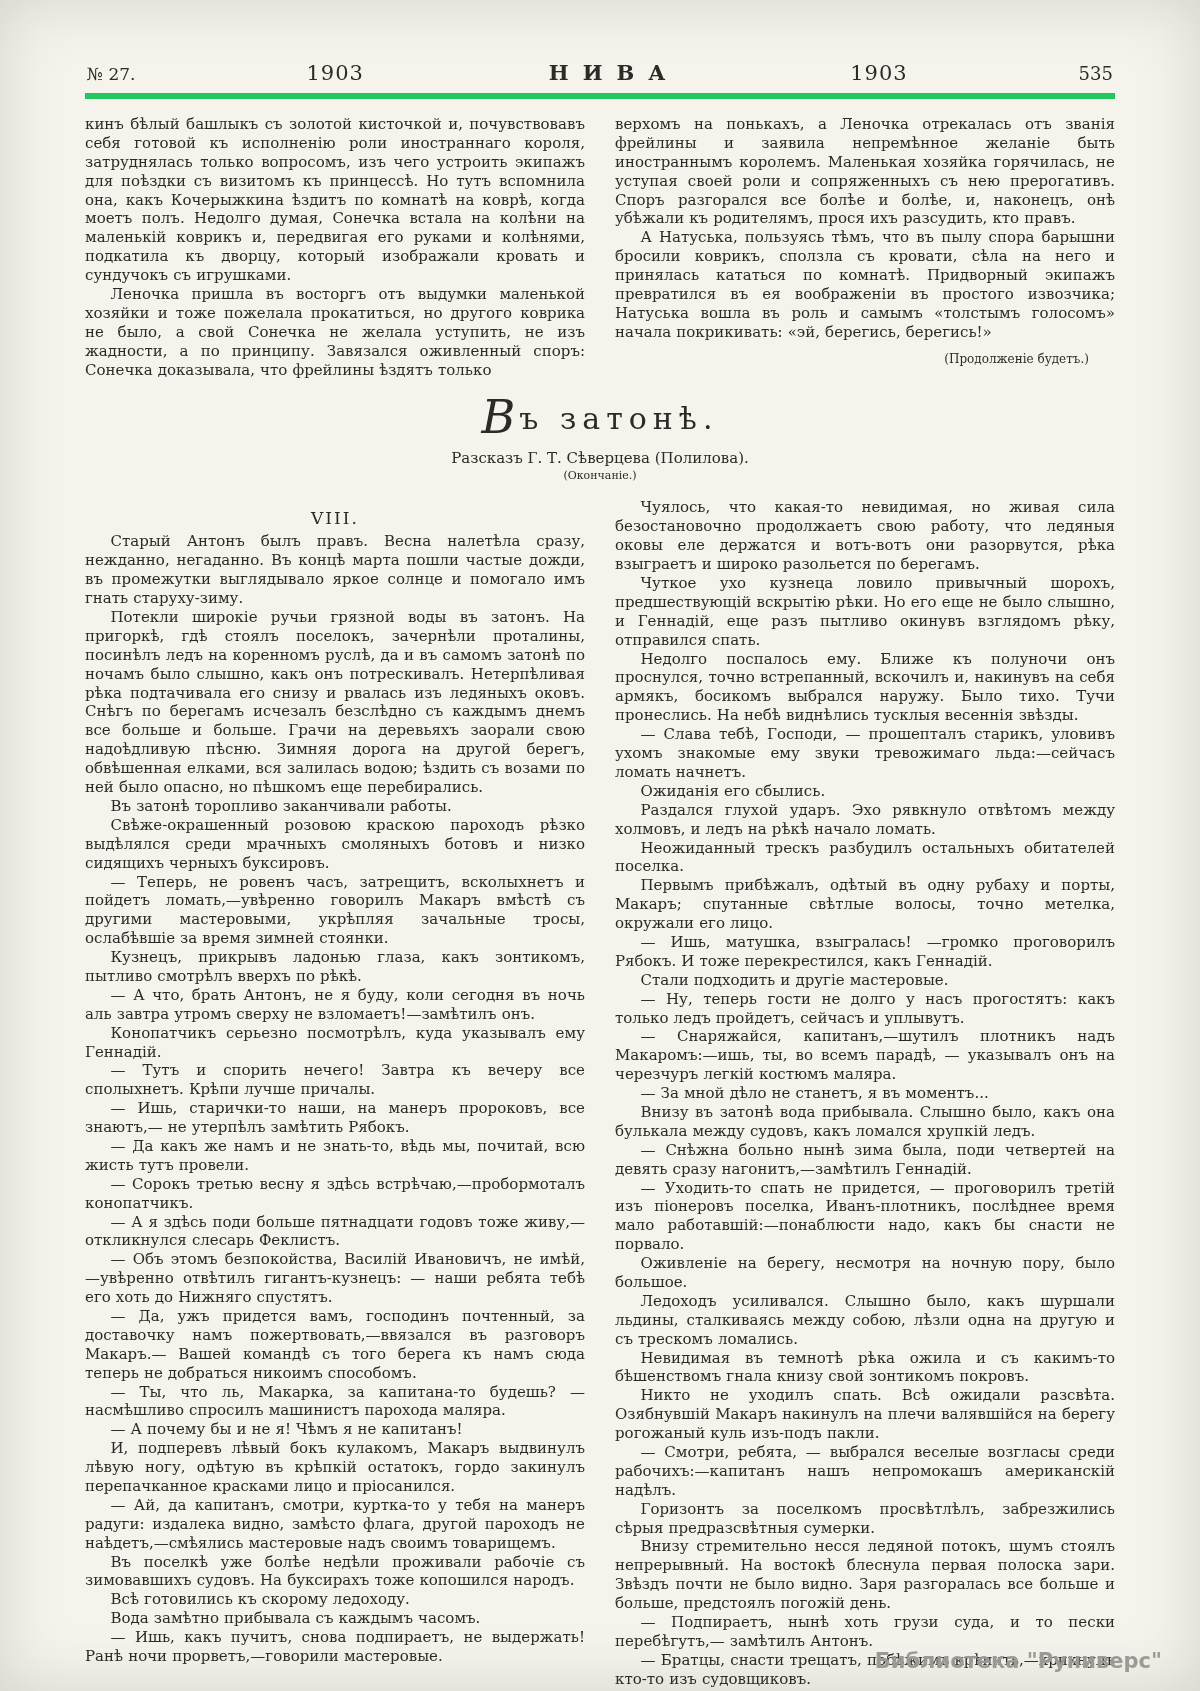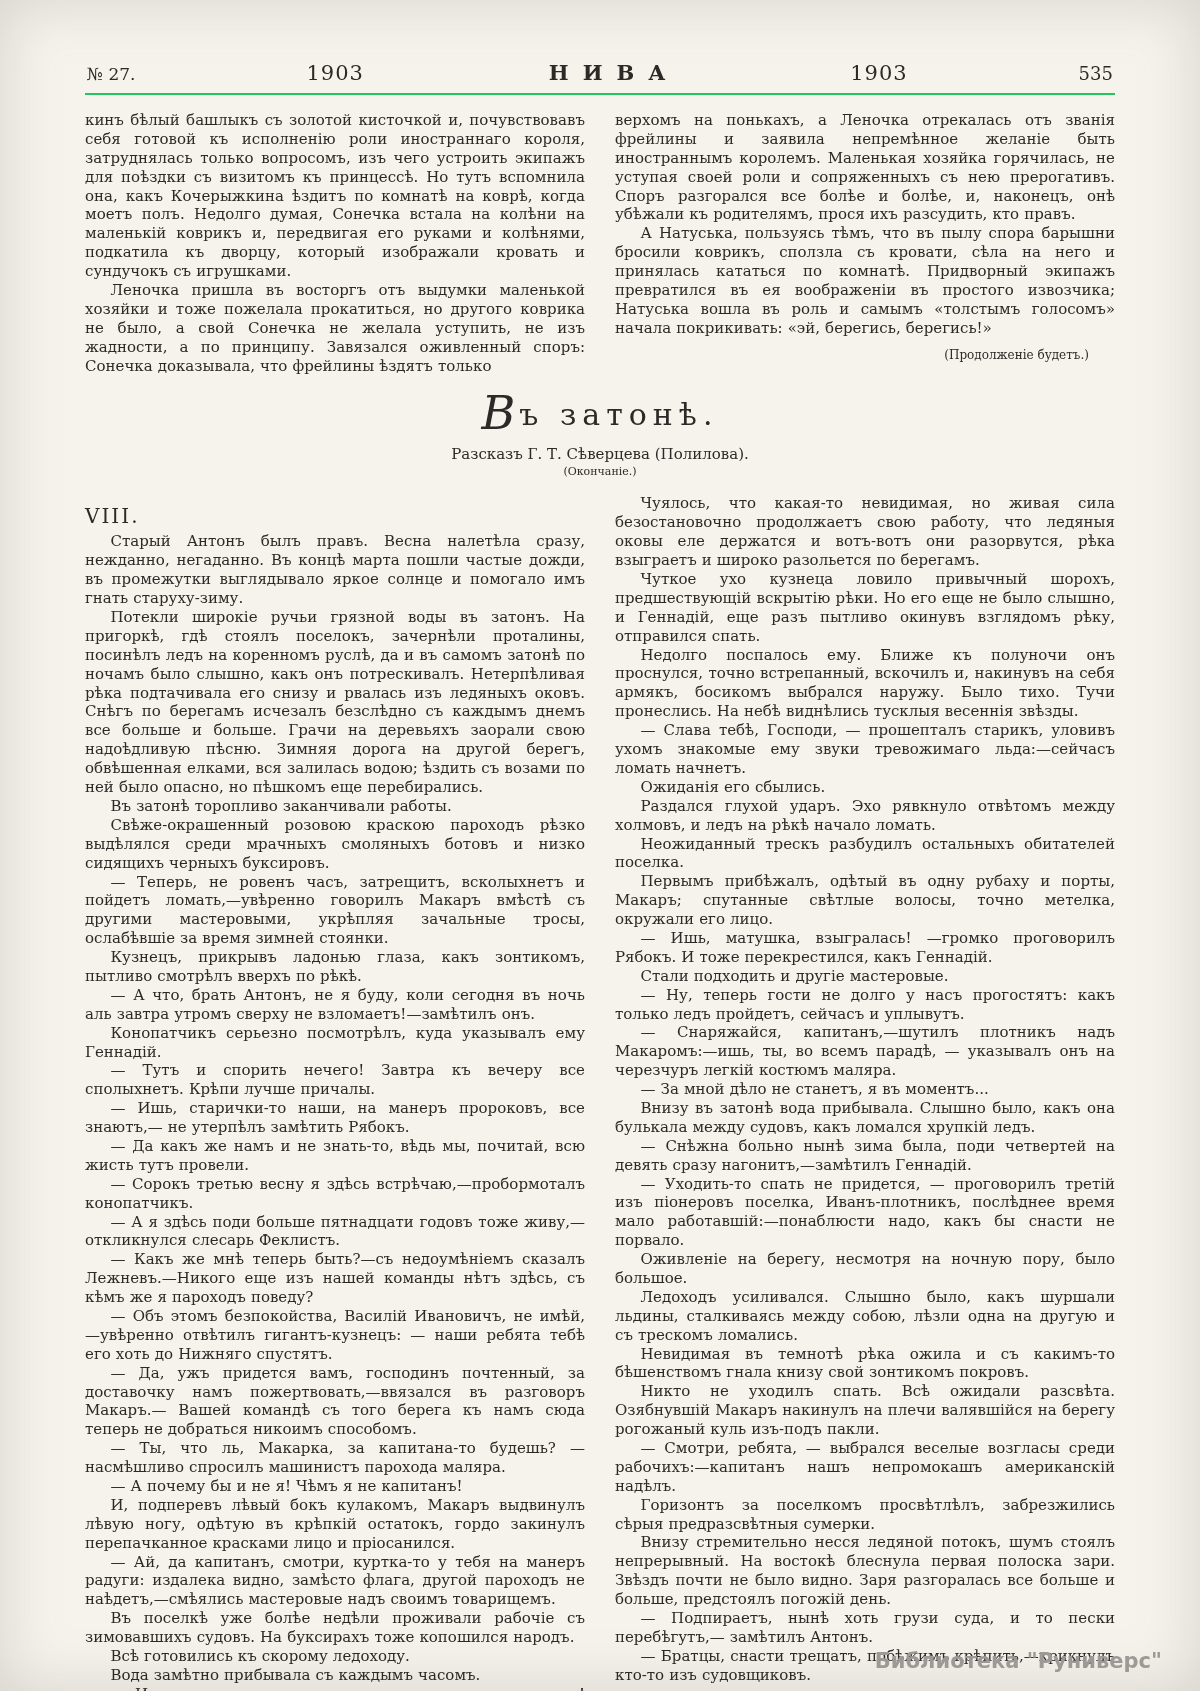--- a/index.html
+++ b/index.html
@@ -19,21 +19,21 @@
   }
   .inner{ padding:60px 85px 0 85px; }
 
   
   .header{
     display:flex;
     align-items:baseline;
     justify-content:space-between;
     font-size:18px;
     padding:0 2px 8px 2px;
-    border-bottom:2px solid #22c55e;
+    border-bottom:6px solid #22c55e;
   }
   .header .issue{font-size:17px;}
   .header .year{font-size:21px;letter-spacing:1px;}
   .header .masthead{
     font-weight:bold;
     font-size:21px;
     letter-spacing:14px;
     padding-left:14px;
     text-align:center;
   }
@@ -82,22 +82,22 @@
   .story2-byline{
     font-weight:normal;
     font-size:15px;
     margin:13px 0 2px 0;
   }
   .story2-note{
     font-size:11px;
     margin:0 0 4px 0;
   }
   .chapter{
-    text-align:left;
-    font-size:20px;
+    text-align:center;
+    font-size:17px;
     letter-spacing:2px;
     margin:10px 0 4px 0;
   }
 
   .watermark{
     position:absolute;
     right:38px;
     bottom:18px;
     font-family:"DejaVu Sans", sans-serif;
     font-weight:bold;
@@ -149,21 +149,20 @@
             <p class="para">Свѣже-окрашенный розовою краскою пароходъ рѣзко выдѣлялся среди мрачныхъ смоляныхъ ботовъ и низко сидящихъ черныхъ буксировъ.</p>
             <p class="para">— Теперь, не ровенъ часъ, затрещитъ, всколыхнетъ и пойдетъ ломать,—увѣренно говорилъ Макаръ вмѣстѣ съ другими мастеровыми, укрѣпляя зачальные тросы, ослабѣвшіе за время зимней стоянки.</p>
             <p class="para">Кузнецъ, прикрывъ ладонью глаза, какъ зонтикомъ, пытливо смотрѣлъ вверхъ по рѣкѣ.</p>
             <p class="para">— А что, брать Антонъ, не я буду, коли сегодня въ ночь аль завтра утромъ сверху не взломаетъ!—замѣтилъ онъ.</p>
             <p class="para">Конопатчикъ серьезно посмотрѣлъ, куда указывалъ ему Геннадій.</p>
             <p class="para">— Тутъ и спорить нечего! Завтра къ вечеру все сполыхнетъ. Крѣпи лучше причалы.</p>
             <p class="para">— Ишь, старички-то наши, на манеръ пророковъ, все знаютъ,— не утерпѣлъ замѣтить Рябокъ.</p>
             <p class="para">— Да какъ же намъ и не знать-то, вѣдь мы, почитай, всю жисть тутъ провели.</p>
             <p class="para">— Сорокъ третью весну я здѣсь встрѣчаю,—пробормоталъ конопатчикъ.</p>
             <p class="para">— А я здѣсь поди больше пятнадцати годовъ тоже живу,— откликнулся слесарь Феклистъ.</p>
-            <p class="para">— Какъ же мнѣ теперь быть?—съ недоумѣніемъ сказалъ Лежневъ.—Никого еще изъ нашей команды нѣтъ здѣсь, съ кѣмъ же я пароходъ поведу?</p>
             <p class="para">— Объ этомъ безпокойства, Василій Ивановичъ, не имѣй,—увѣренно отвѣтилъ гигантъ-кузнецъ: — наши ребята тебѣ его хоть до Нижняго спустятъ.</p>
             <p class="para">— Да, ужъ придется вамъ, господинъ почтенный, за доставочку намъ пожертвовать,—ввязался въ разговоръ Макаръ.— Вашей командѣ съ того берега къ намъ сюда теперь не добраться никоимъ способомъ.</p>
             <p class="para">— Ты, что ль, Макарка, за капитана-то будешь? — насмѣшливо спросилъ машинистъ парохода маляра.</p>
             <p class="para">— А почему бы и не я! Чѣмъ я не капитанъ!</p>
             <p class="para">И, подперевъ лѣвый бокъ кулакомъ, Макаръ выдвинулъ лѣвую ногу, одѣтую въ крѣпкій остатокъ, гордо закинулъ перепачканное красками лицо и пріосанился.</p>
             <p class="para">— Ай, да капитанъ, смотри, куртка-то у тебя на манеръ радуги: издалека видно, замѣсто флага, другой пароходъ не наѣдетъ,—смѣялись мастеровые надъ своимъ товарищемъ.</p>
             <p class="para">Въ поселкѣ уже болѣе недѣли проживали рабочіе съ зимовавшихъ судовъ. На буксирахъ тоже копошился народъ.</p>
             <p class="para">Всѣ готовились къ скорому ледоходу.</p>
             <p class="para">Вода замѣтно прибывала съ каждымъ часомъ.</p>
             <p class="para">— Ишь, какъ пучитъ, снова подпираетъ, не выдержать! Ранѣ ночи прорветъ,—говорили мастеровые.</p>

